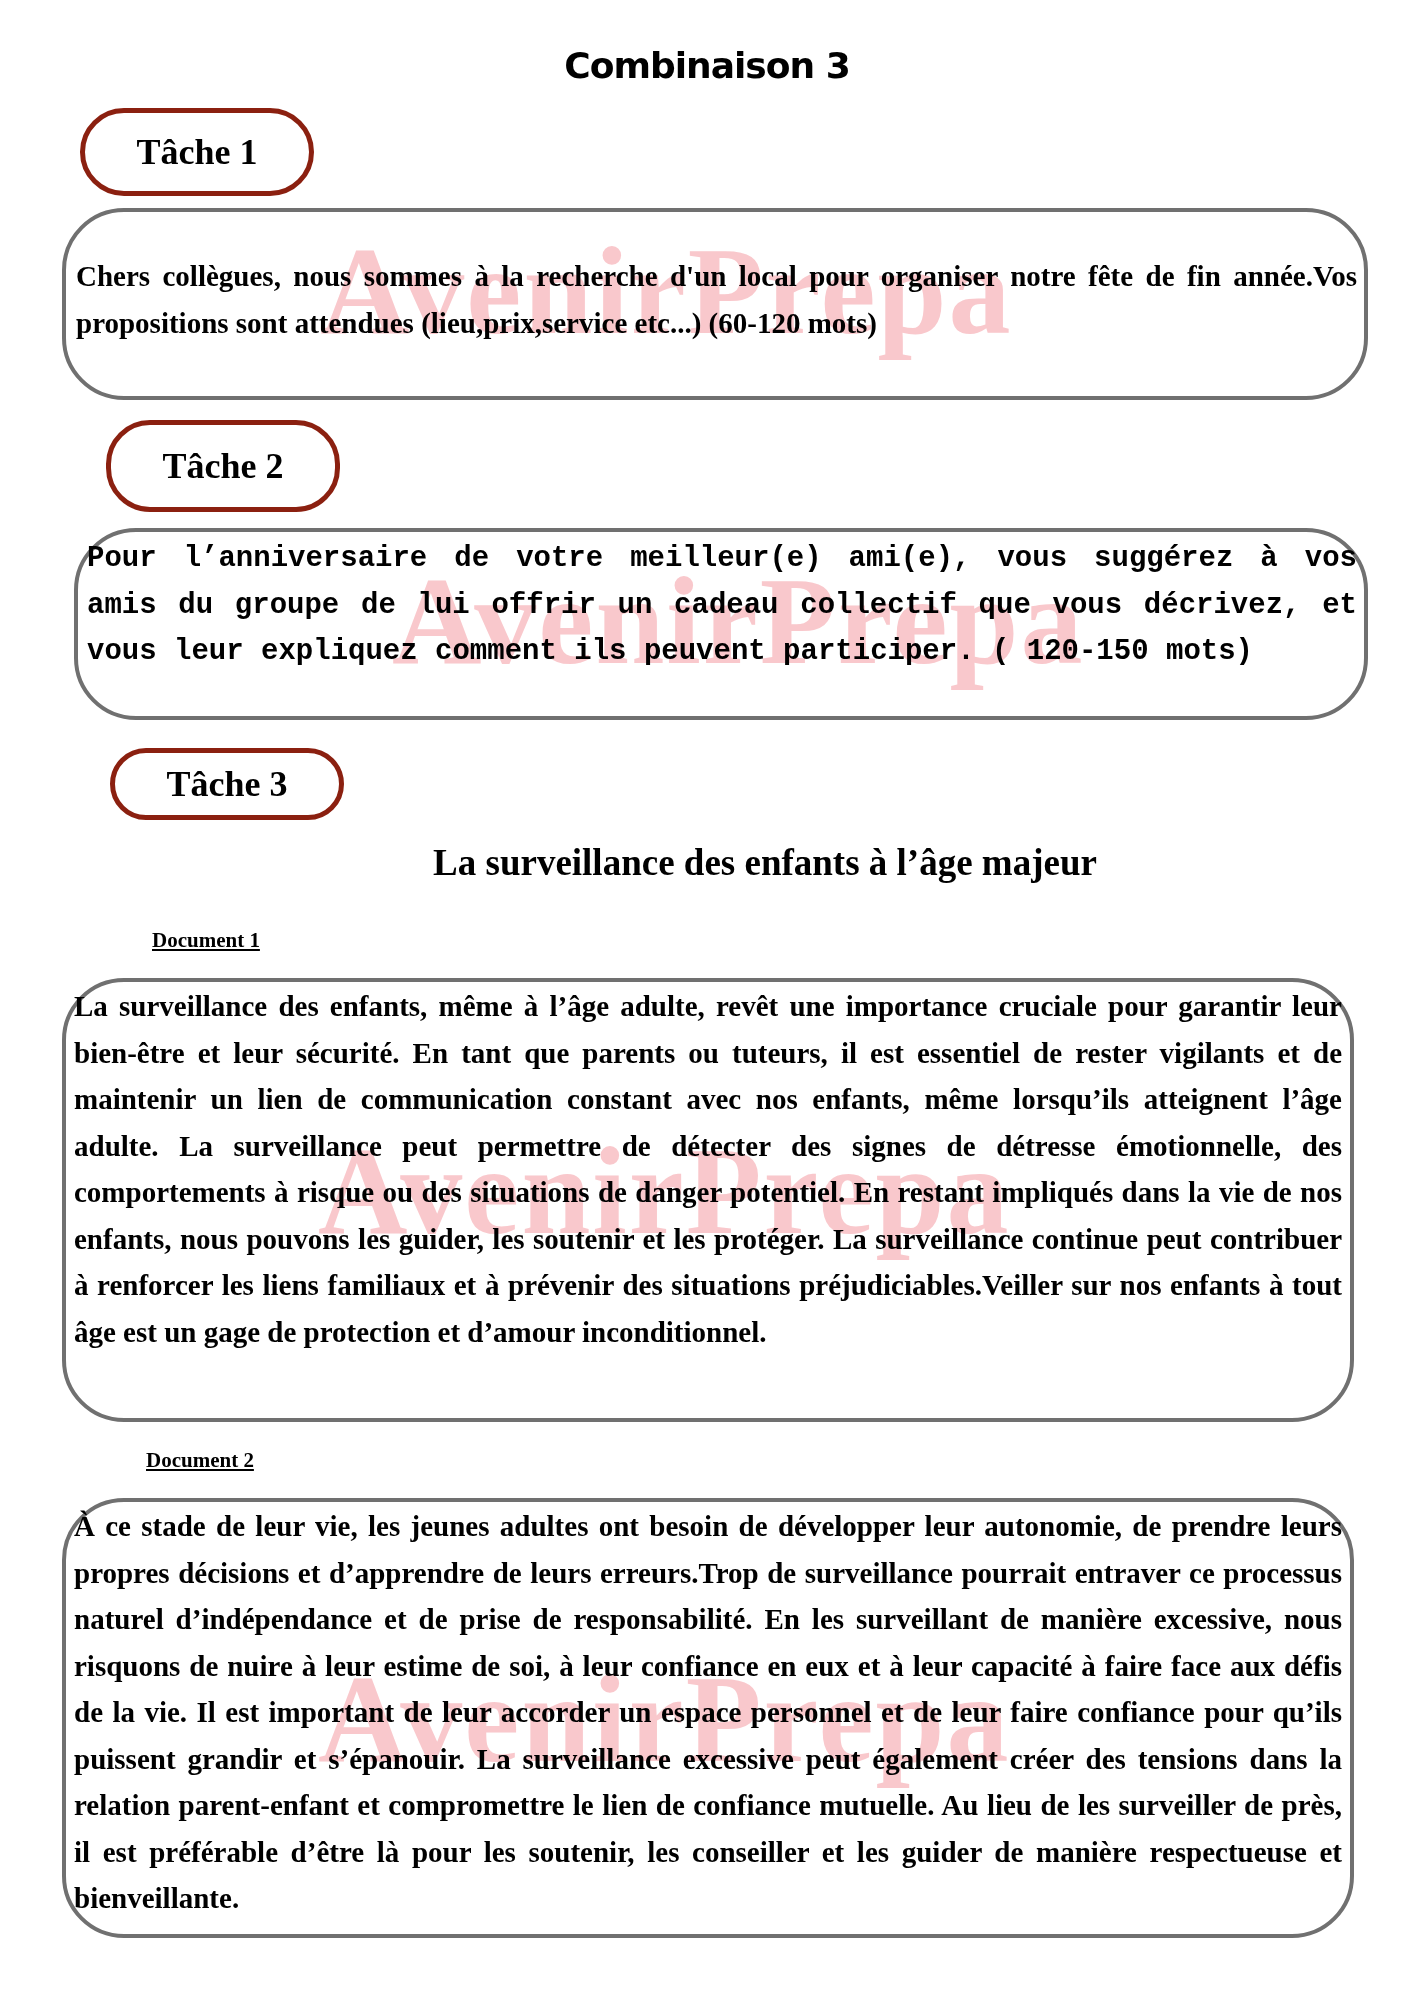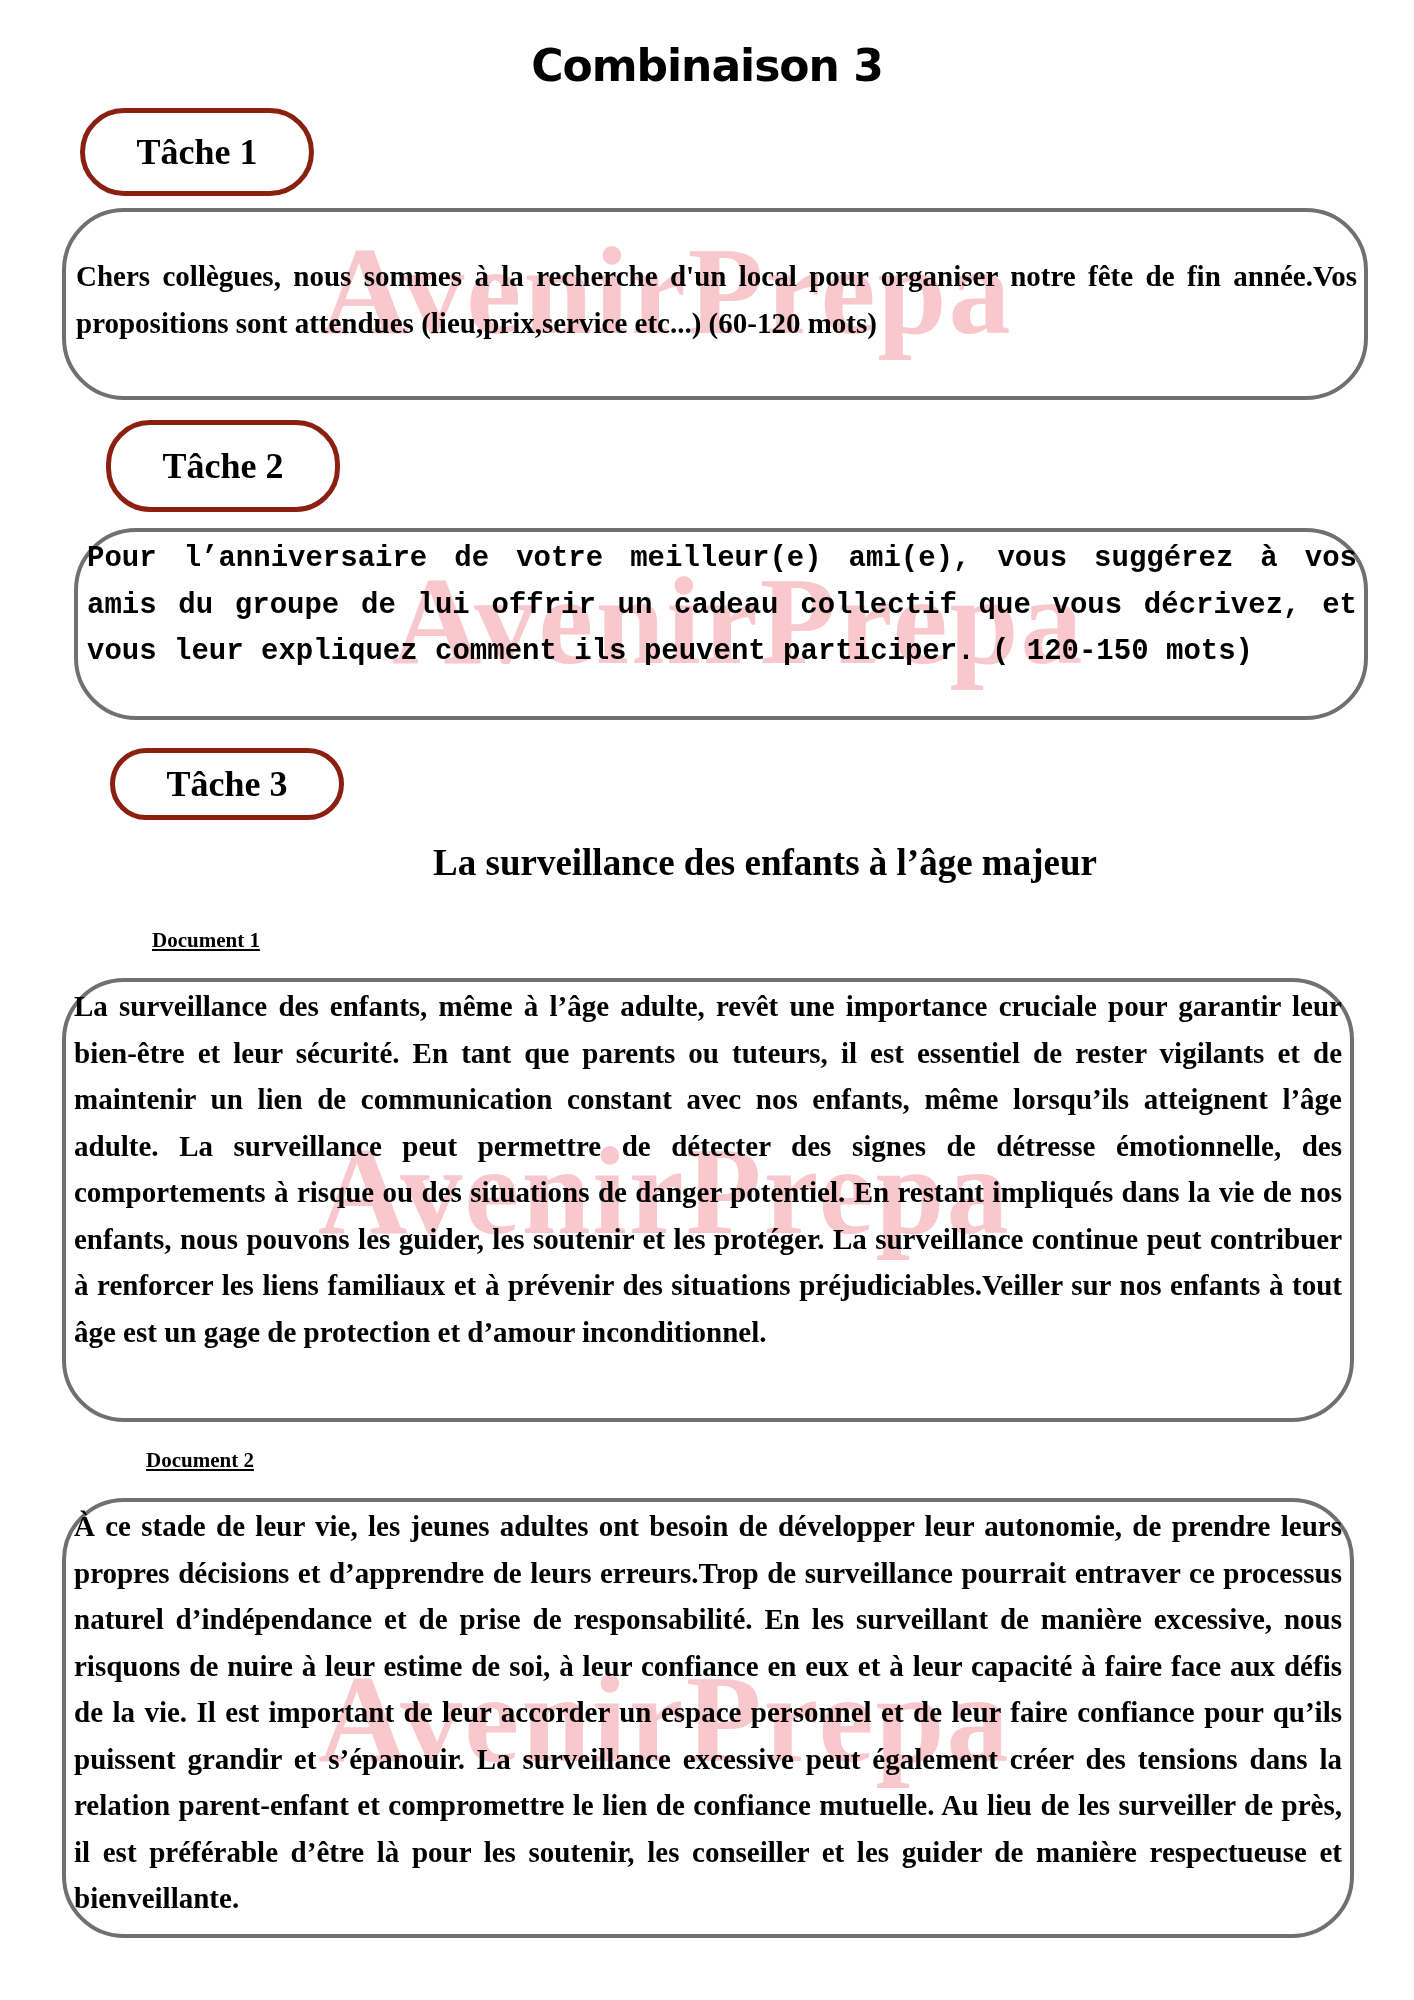--- a/index.html
+++ b/index.html
@@ -16,21 +16,21 @@
       color: #000;
     }
     .page-title {
       position: absolute;
       top: 36px;
       left: 0;
       width: 1414px;
       text-align: center;
       font-family: "DejaVu Sans", "Liberation Sans", sans-serif;
       font-weight: bold;
-      font-size: 44px;
+      font-size: 36px;
       letter-spacing: -1px;
       line-height: 60px;
     }
     .task-pill {
       position: absolute;
       height: 78px;
       width: 226px;
       border: 5px solid #8b2010;
       border-radius: 40px;
       box-sizing: border-box;

